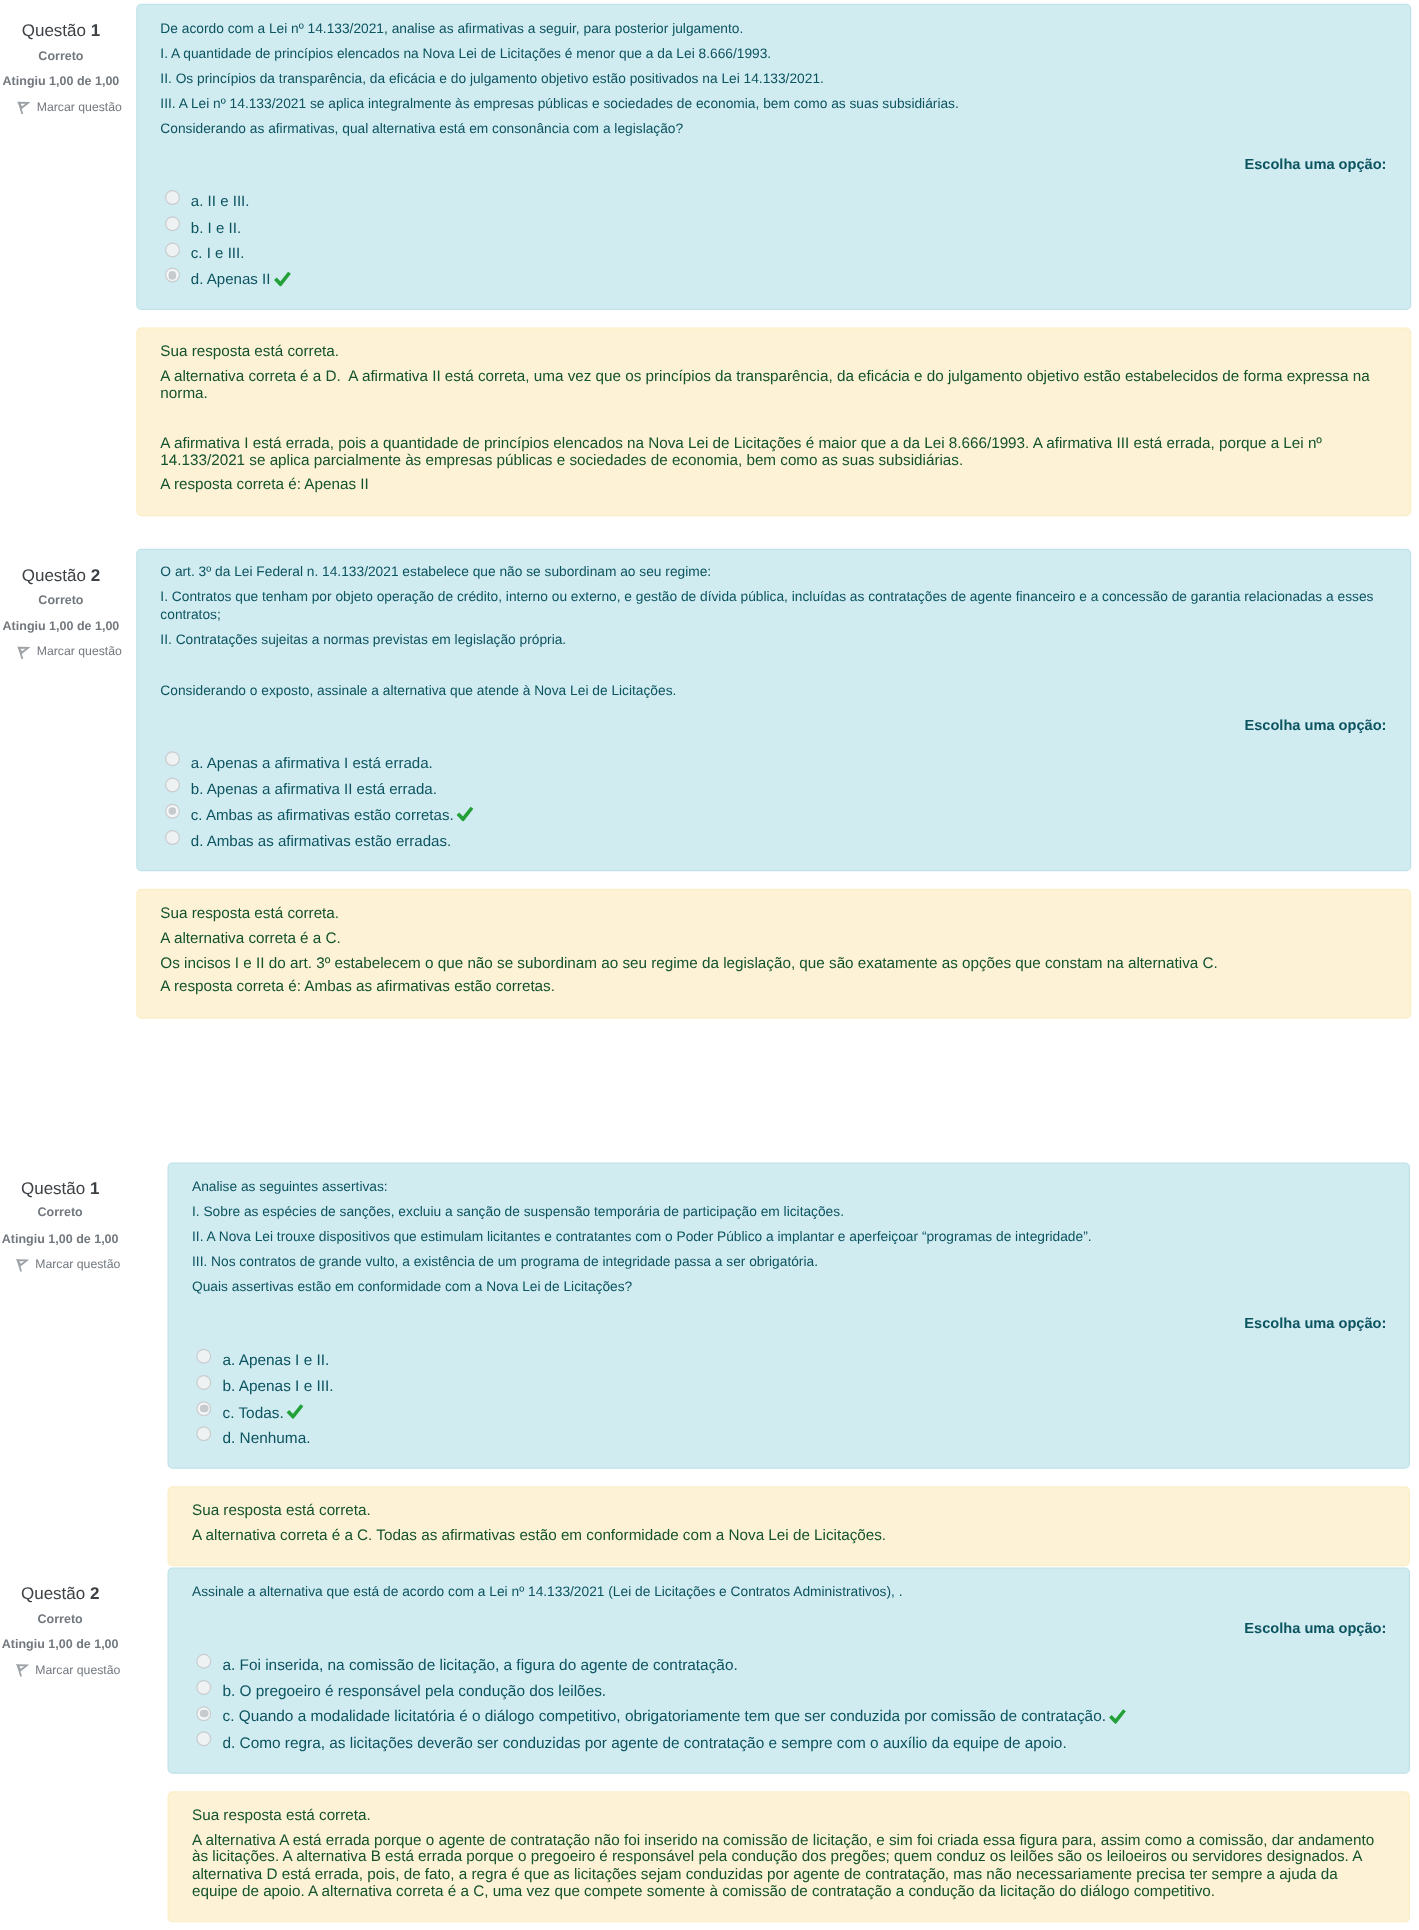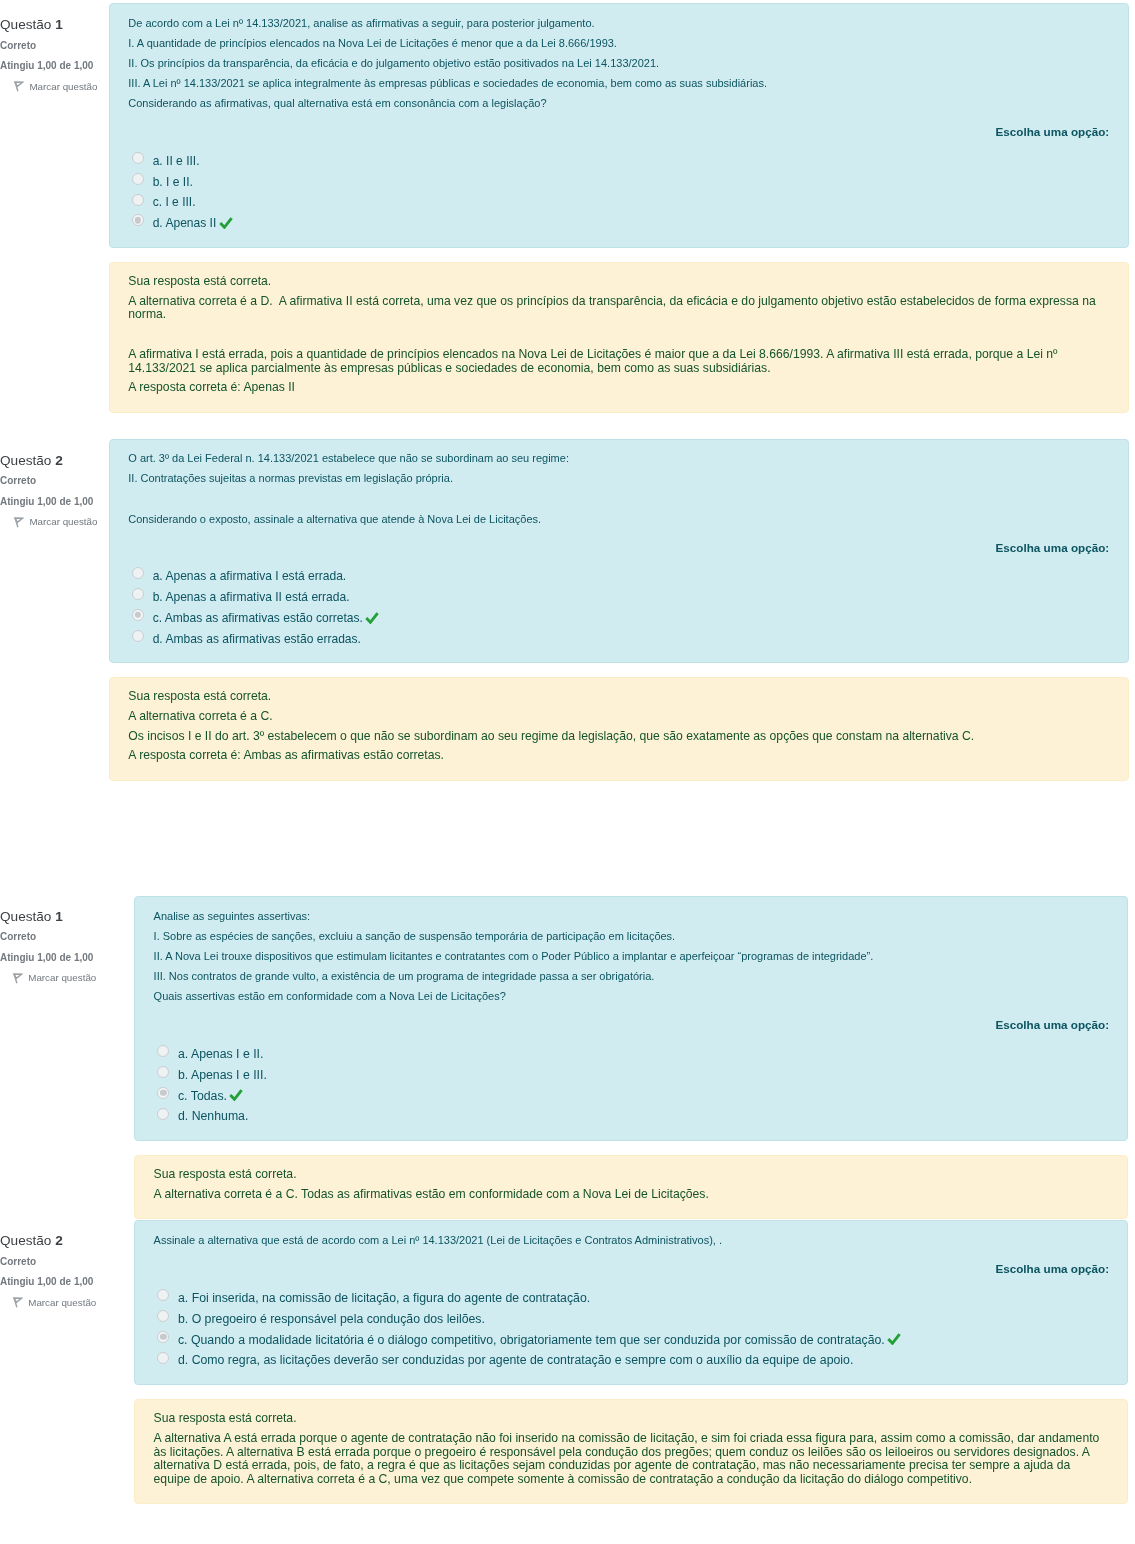--- a/index.html
+++ b/index.html
@@ -9,21 +9,21 @@
     background:#ffffff;
     font-family:"Liberation Sans", sans-serif;
   }
   .page { position:relative; width:1135px; padding-top:3px; }
 
   .que { position:relative; }
   .info {
     position:absolute;
     left:0; top:12.2px;
     width:97.5px;
-    text-align:left;
+    text-align:center;
     color:#72787e;
   }
   .info .no {
     color:#3d4145;
     font-size:13.6px;
     line-height:20.55px;
     white-space:nowrap;
   }
   .info .no .qno { font-weight:bold; }
   .info .state,
@@ -172,20 +172,21 @@
                 <path d="M2.0 2.05 L9.45 2.3 L4.35 6.25 Z" fill="none" stroke="#9da2a7" stroke-width="1.5" stroke-linejoin="miter"></path>
                 <path d="M2.05 2.0 L4.9 11.25" fill="none" stroke="#9da2a7" stroke-width="1.4"></path>
               </svg></span>
             <span>Marcar questão</span>
           </div>
     </div>
     <div class="content">
       <div class="formulation">
         <div class="qtext">
           <p>O art. 3º da Lei Federal n. 14.133/2021 estabelece que não se subordinam ao seu regime:</p>
+          <p>I. Contratos que tenham por objeto operação de crédito, interno ou externo, e gestão de dívida pública, incluídas as contratações de agente financeiro e a concessão de garantia relacionadas a esses contratos;</p>
           <p>II. Contratações sujeitas a normas previstas em legislação própria.</p>
           <p class="blank"></p>
           <p>Considerando o exposto, assinale a alternativa que atende à Nova Lei de Licitações.</p>
         </div>
         <p class="prompt">Escolha uma opção:</p>
         <ul class="answers">
           <li class="answer">
                 <span class="radio"></span>
                 <span class="anslabel">a. Apenas a afirmativa I está errada.</span>
               </li>

